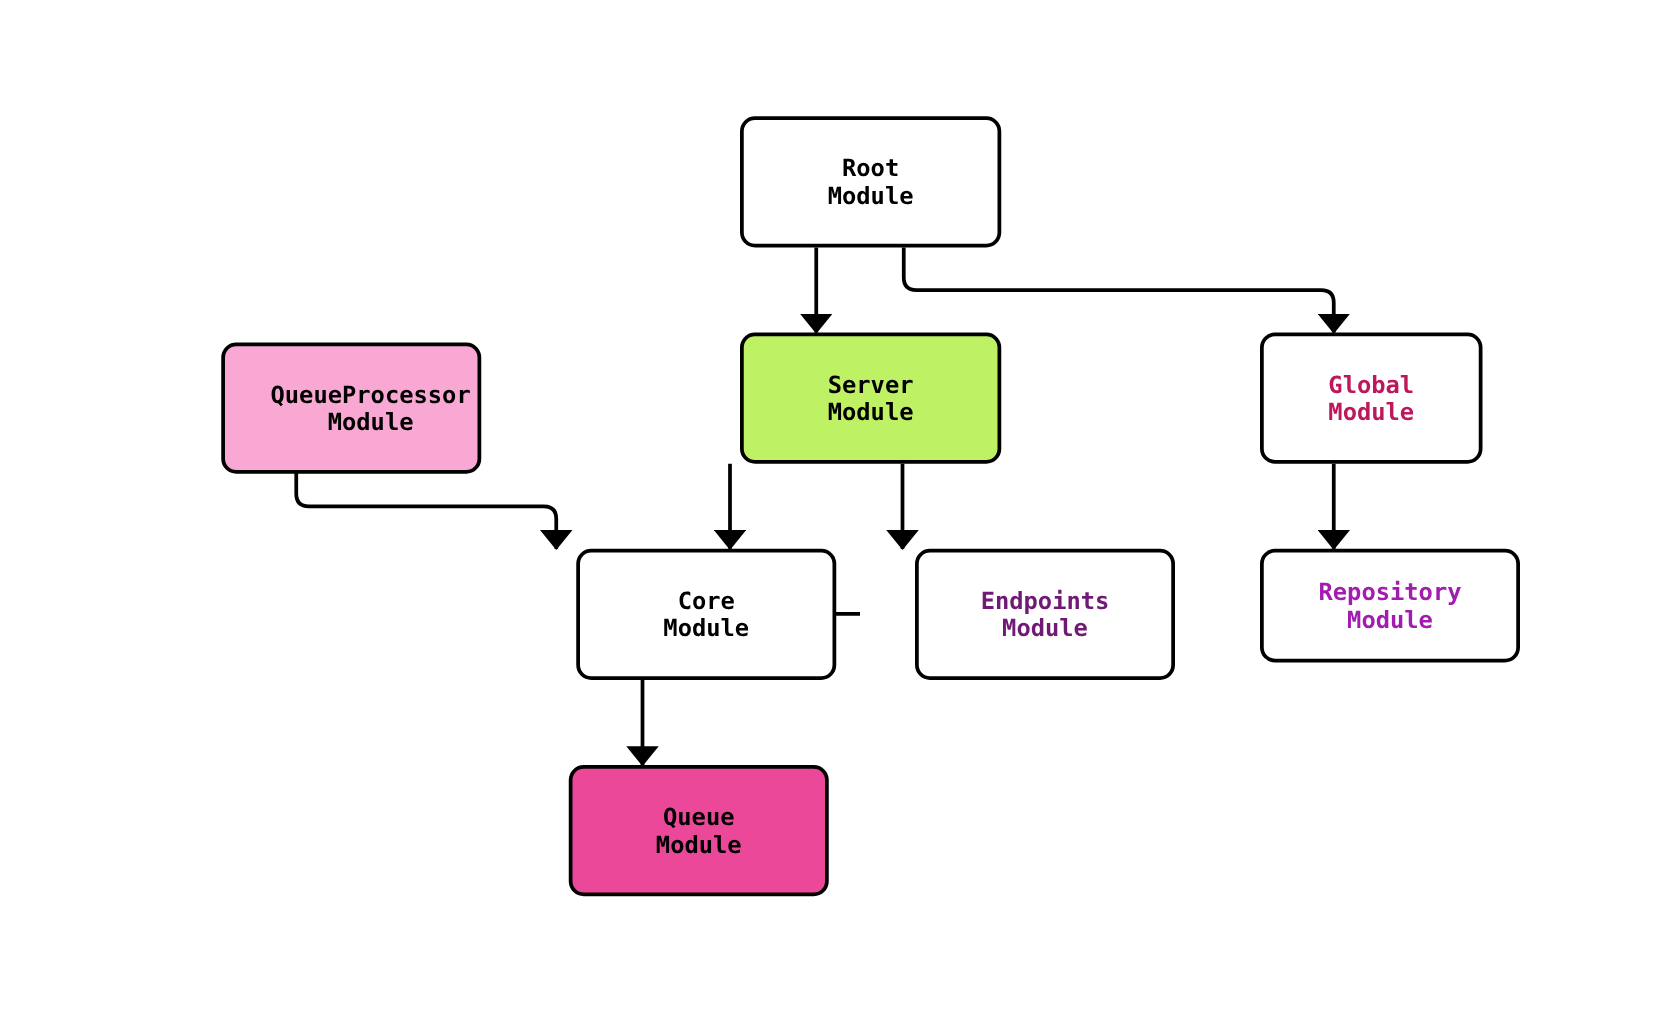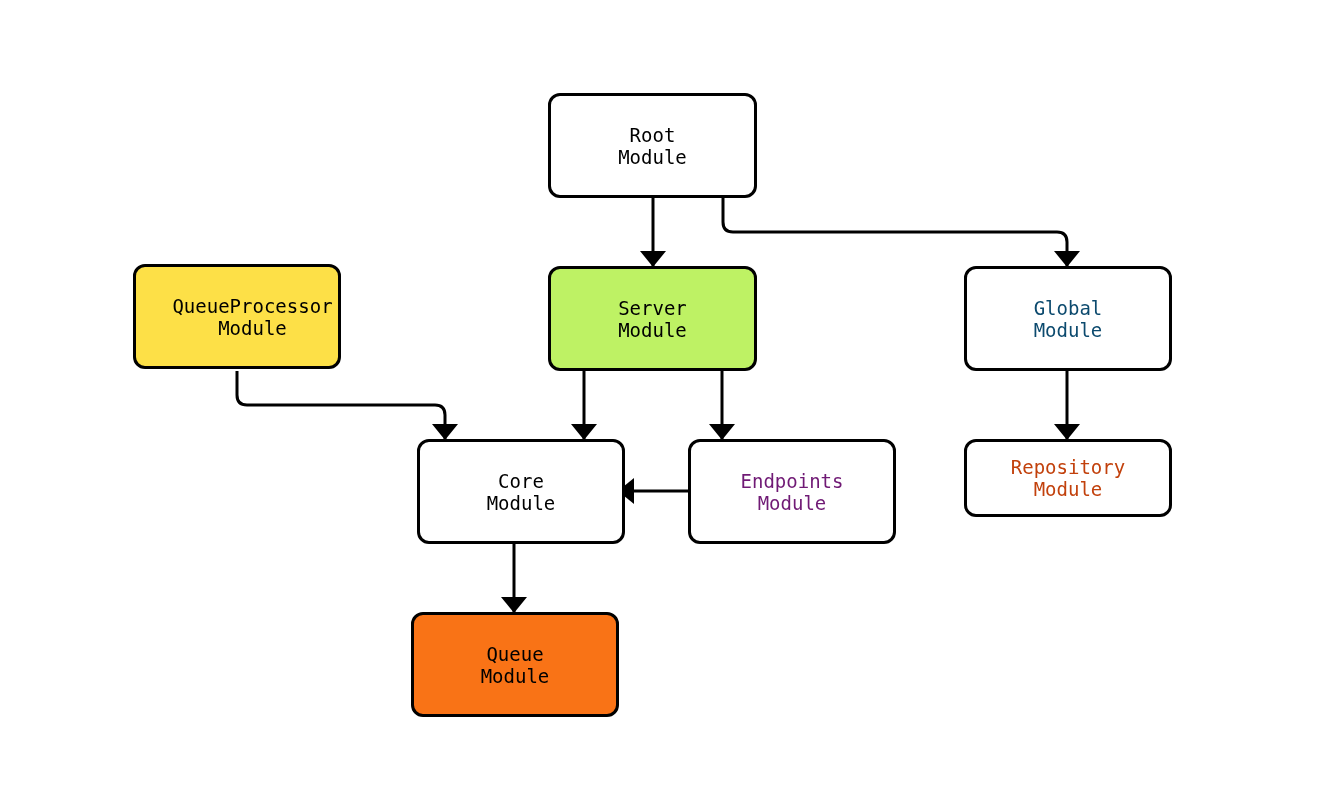--- a/index.html
+++ b/index.html
@@ -32,24 +32,25 @@
     position: absolute;
     box-sizing: border-box;
     background: #ffffff;
     border: 3px solid #1d4ed8;
     border-radius: 12px;
     display: flex;
     align-items: center;
     justify-content: center;
     text-align: center;
     white-space: pre;
-    font-weight: normal;
+    font-weight: bold;
     font-size: 19px;
     line-height: 22px;
     color: #000000;
+    margin-left: 44px;
   }
 </style>
 </head>
 <body>
 
 <div id="canvas">
   <svg id="edges-layer" width="1337" height="809" viewBox="0 0 1337 809" xmlns="http://www.w3.org/2000/svg">
     <defs>
       <marker id="arrowhead" viewBox="0 0 16 26" markerWidth="16" markerHeight="26" refX="15" refY="13" orient="auto" markerUnits="userSpaceOnUse">
         <path d="M0,0 L16,13 L0,26 Z" fill="#000000"></path>
@@ -62,28 +63,28 @@
         <path class="edge" d="M584,371 L584,439" stroke="#000000" marker-end="url(#arrowhead)"></path>
         <path class="edge" d="M722,371 L722,439" stroke="#000000" marker-end="url(#arrowhead)"></path>
         <path class="edge" d="M688,491 L619,491" stroke="#000000" marker-end="url(#arrowhead)"></path>
         <path class="edge" d="M1067,371 L1067,439" stroke="#000000" marker-end="url(#arrowhead)"></path>
         <path class="edge" d="M514,544 L514,612" stroke="#000000" marker-end="url(#arrowhead)"></path>
       </g>
   </svg>
   <div id="nodes-layer">
       <div class="node" style="left: 548px; top: 93px; width: 209px; height: 105px; border-color: rgb(0, 0, 0); background: rgb(255, 255, 255); color: rgb(0, 0, 0);">Root
 Module</div>
-      <div class="node" style="left: 133px; top: 264px; width: 208px; height: 105px; border-color: rgb(0, 0, 0); background: #fde047; color: rgb(0, 0, 0); padding-left: 31px;">QueueProcessor
+      <div class="node" style="left: 133px; top: 274px; width: 208px; height: 105px; border-color: rgb(0, 0, 0); background: #f9a8d4; color: rgb(0, 0, 0); padding-left: 31px;">QueueProcessor
 Module</div>
       <div class="node" style="left: 548px; top: 266px; width: 209px; height: 105px; border-color: rgb(0, 0, 0); background: #bef264; color: rgb(0, 0, 0);">Server
 Module</div>
-      <div class="node" style="left: 964px; top: 266px; width: 208px; height: 105px; border-color: rgb(0, 0, 0); background: rgb(255, 255, 255); color: #0c4a6e;">Global
+      <div class="node" style="left: 964px; top: 266px; width: 178px; height: 105px; border-color: rgb(0, 0, 0); background: rgb(255, 255, 255); color: #be185d;">Global
 Module</div>
       <div class="node" style="left: 417px; top: 439px; width: 208px; height: 105px; border-color: rgb(0, 0, 0); background: rgb(255, 255, 255); color: rgb(0, 0, 0);">Core
 Module</div>
       <div class="node" style="left: 688px; top: 439px; width: 208px; height: 105px; border-color: rgb(0, 0, 0); background: rgb(255, 255, 255); color: #701a75;">Endpoints
 Module</div>
-      <div class="node" style="left: 964px; top: 439px; width: 208px; height: 78px; border-color: rgb(0, 0, 0); background: rgb(255, 255, 255); color: #c2410c;">Repository
+      <div class="node" style="left: 964px; top: 439px; width: 208px; height: 91px; border-color: rgb(0, 0, 0); background: rgb(255, 255, 255); color: #a21caf;">Repository
 Module</div>
-      <div class="node" style="left: 411px; top: 612px; width: 208px; height: 105px; border-color: rgb(0, 0, 0); background: #f97316; color: rgb(0, 0, 0);">Queue
+      <div class="node" style="left: 411px; top: 612px; width: 208px; height: 105px; border-color: rgb(0, 0, 0); background: #ec4899; color: rgb(0, 0, 0);">Queue
 Module</div>
     </div>
 </div>
 
 </body></html>

